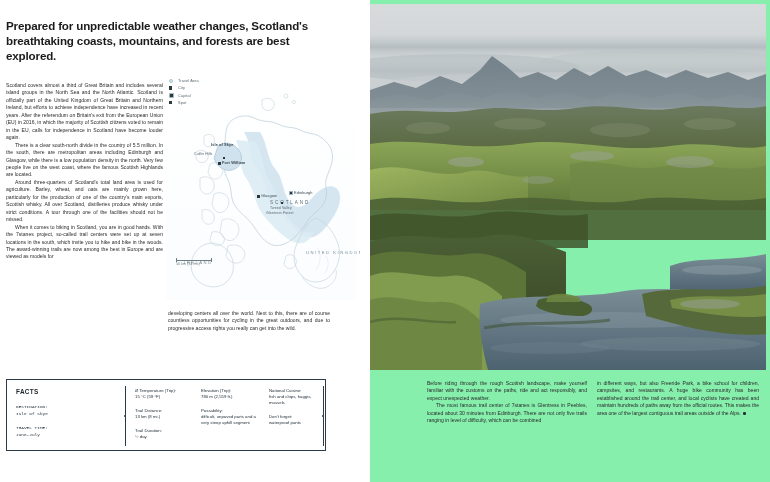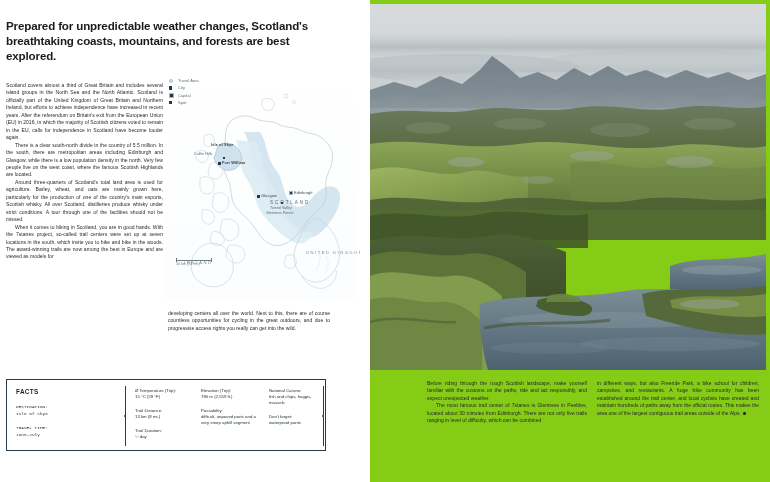--- a/index.html
+++ b/index.html
@@ -2,21 +2,21 @@
 <html><head>
 <meta charset="utf-8">
 <style>
   * { box-sizing: border-box; margin: 0; padding: 0; }
   html, body {
     width: 770px; height: 482px;
     background: #ffffff;
     font-family: "Liberation Sans", sans-serif;
     overflow: hidden;
   }
-  #page { position: relative; width: 770px; height: 482px; background:#84cc16; }
+  #page { position: relative; width: 770px; height: 482px; background:#86efac; }
 
   
   #left-page { position:absolute; left:0; top:0; width:360px; height:482px; background:#fff; }
 
   #headline {
     position:absolute; left:6px; top:18px; width:330px;
     font-size:11.6px; font-weight:bold; line-height:15.2px;
     color:#1b1b1b; letter-spacing:-0.15px;
   }
 

